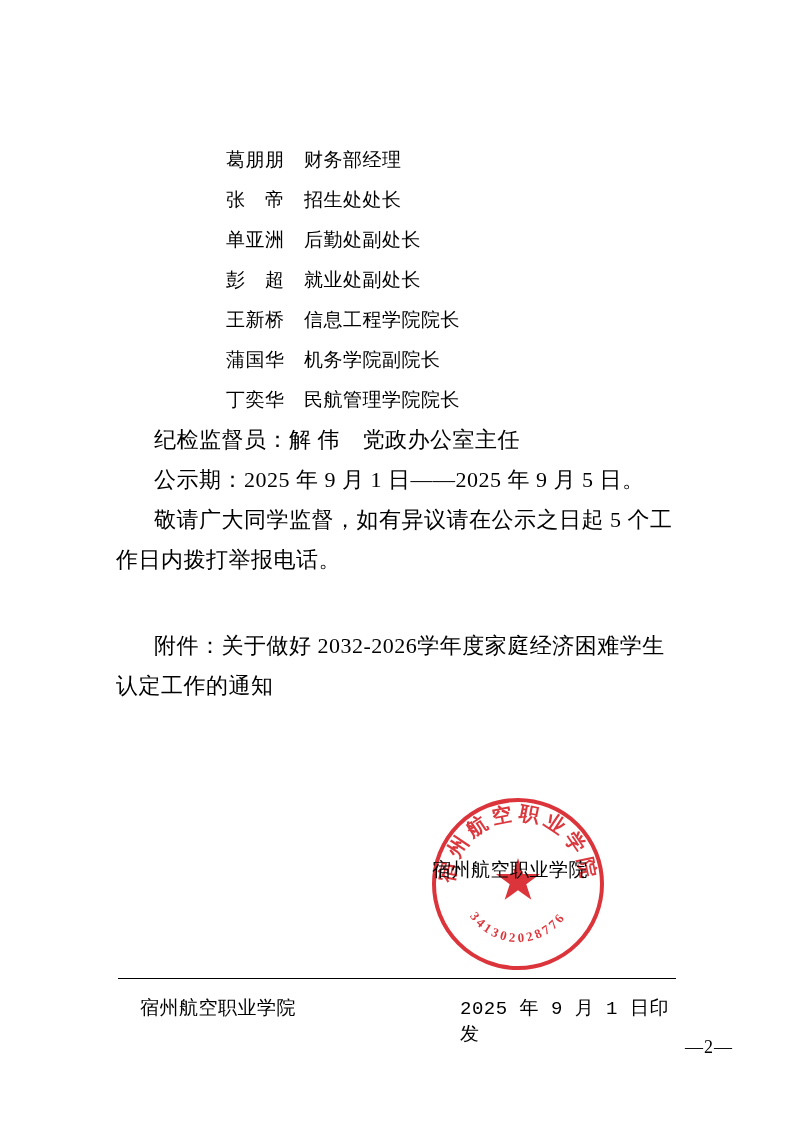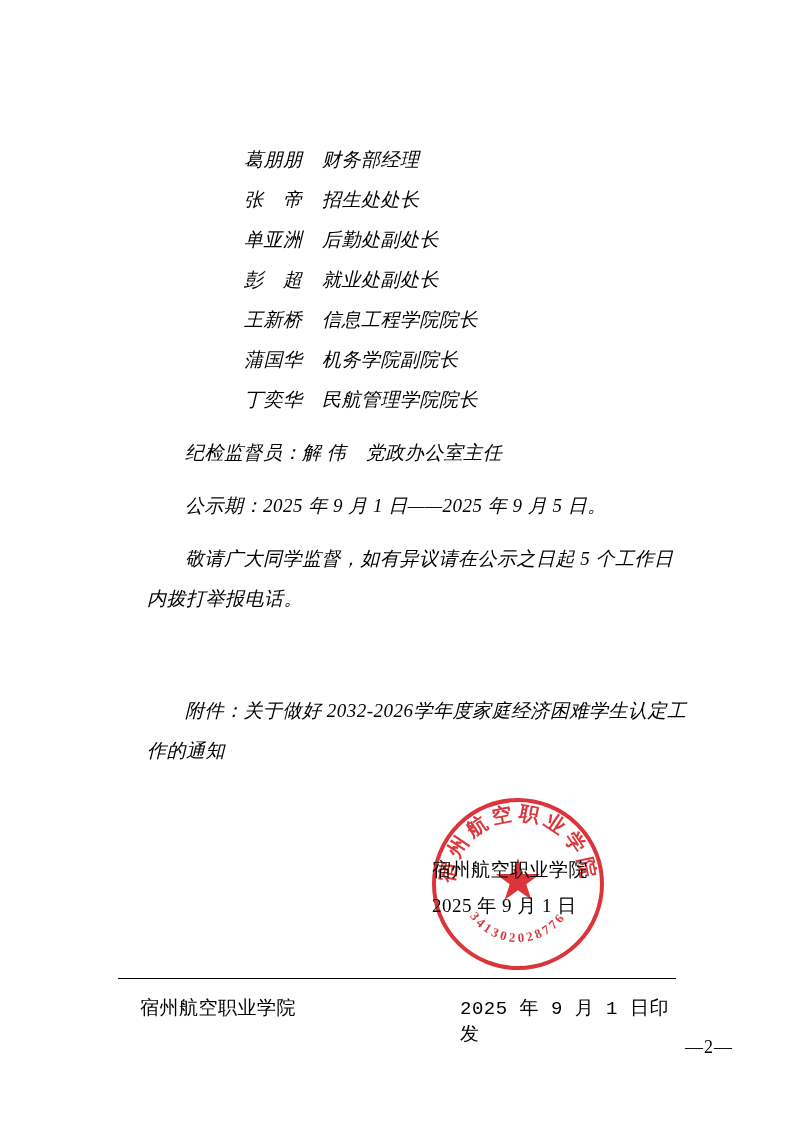--- a/index.html
+++ b/index.html
@@ -12,40 +12,39 @@
     width: 793px;
     height: 1122px;
     background: #ffffff;
     font-family: "Liberation Serif", "DejaVu Serif", serif;
     color: #000000;
     overflow: hidden;
   }
 
   .body-block {
     position: absolute;
-    left: 134px;
+    left: 116px;
     top: 140px;
     width: 570px;
-    font-style: italic;
   }
 
   .name-line {
     font-size: 19px;
     line-height: 40px;
     letter-spacing: 0.5px;
     white-space: pre;
     padding-left: 110px;
   }
 
   .para {
-    font-size: 19px;
+    font-size: 22px;
     line-height: 40px;
     letter-spacing: 0.5px;
     text-indent: 38px;
-    margin: 13px;
+    margin: 0;
   }
   .gap-l { height: 46px; }
 
   
   .seal {
     position: absolute;
     left: 432px;
     top: 798px;
     width: 172px;
     height: 172px;
@@ -169,21 +168,20 @@
         </text>
         <text font-size="13" letter-spacing="3">
           <textPath href="#arcBottom" startOffset="50%" text-anchor="middle">341302028776</textPath>
         </text>
       </svg>
     </div>
   </div>
 
   <div class="sign-block">
     <div>宿州航空职业学院</div>
-    <div>2025 年 9 月 1 日</div>
   </div>
 
   <div class="footer-rule"></div>
   <div class="footer-row">
     <span class="footer-left">宿州航空职业学院</span>
     <span class="footer-right">2025 年 9 月 1 日印发</span>
   </div>
 
   <div class="page-number">—2—</div>
 

